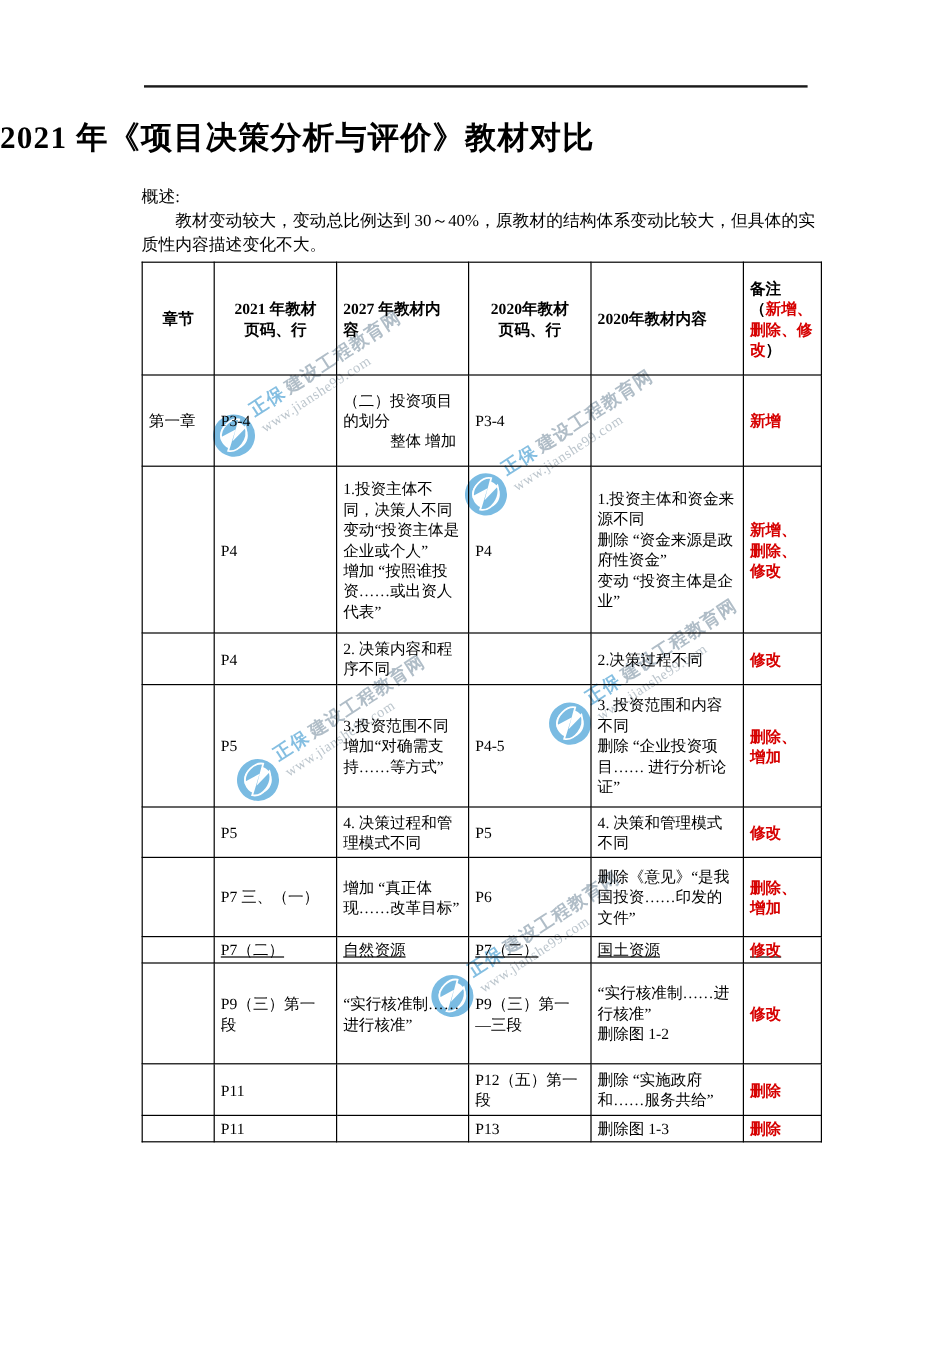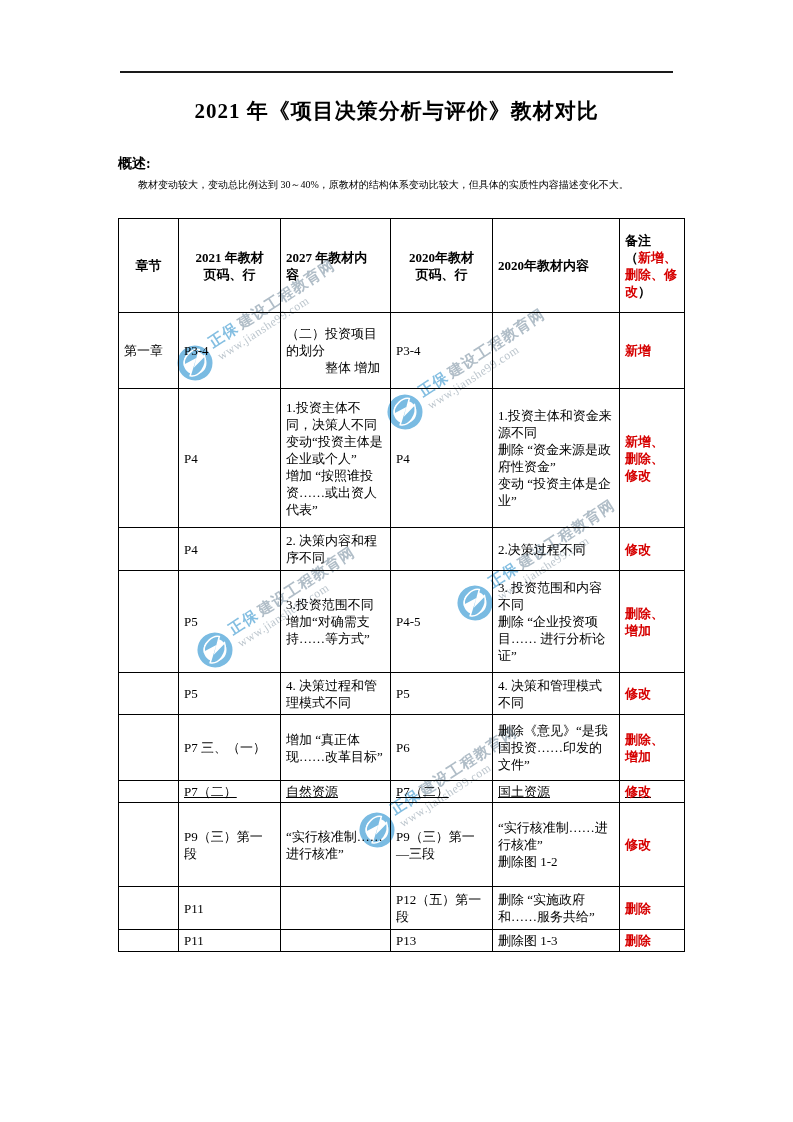--- a/index.html
+++ b/index.html
@@ -1,24 +1,24 @@
 <!DOCTYPE html>
 <html><head>
 <meta charset="utf-8">
 <style>
   html,body{margin:0;padding:0;background:#ffffff;}
   .page{
     position:relative;width:793px;height:1122px;background:#ffffff;overflow:hidden;
     font-family:"Liberation Serif","DejaVu Serif",serif;color:#000;
   }
   .top-rule{position:absolute;left:120px;top:71px;width:553px;height:0;border-top:2px solid #1a1a1a;}
-  .doc-title{position:absolute;left:0;top:97px;width:100%;text-align:center;
-    font-size:21px;font-weight:bold;letter-spacing:1px;}
-  .overview-label{position:absolute;left:118px;top:155px;font-size:14px;font-weight:bold;}
-  .overview-text{position:absolute;left:118px;top:175px;width:562px;font-size:10px;
+  .doc-title{position:absolute;left:0;top:97px;width:100%;
+    font-size:26px;font-weight:bold;letter-spacing:1px;}
+  .overview-label{position:absolute;left:118px;top:155px;font-size:14px;font-weight:normal;}
+  .overview-text{position:absolute;left:118px;top:175px;width:562px;font-size:14px;
     line-height:20px;text-indent:2em;}
   table.cmp{position:absolute;left:118px;top:218px;width:566px;border-collapse:collapse;
     table-layout:fixed;z-index:1;background:transparent;}
   table.cmp th,table.cmp td{border:1px solid #000;padding:1px 5px;vertical-align:middle;
     font-size:13px;line-height:17px;white-space:pre-line;word-break:break-all;overflow:hidden;}
   col.w-chapter{width:60px;} col.w-page{width:102px;} col.w-c2021{width:110px;}
   col.w-c2020{width:127px;} col.w-note{width:65px;}
   thead tr{height:94px;}
   thead th{font-weight:bold;font-size:13.5px;line-height:18px;text-align:center;}
   thead th.th-left{text-align:left;}

